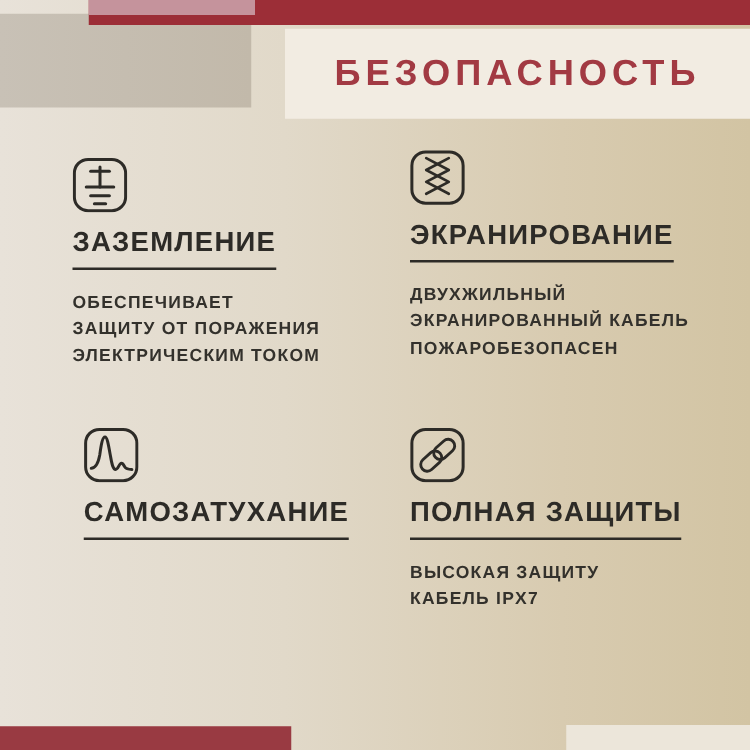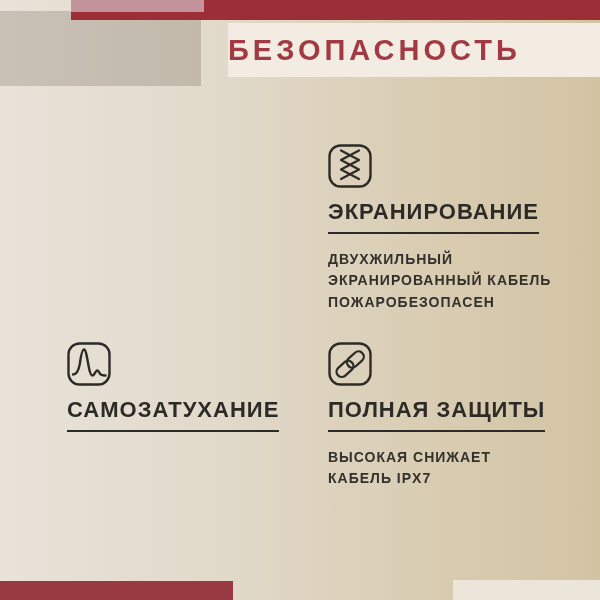--- a/index.html
+++ b/index.html
@@ -7,33 +7,33 @@
     position:relative;width:600px;height:600px;overflow:hidden;
     background:linear-gradient(90deg,#e8e2d9 0%,#e1d9c9 38%,#d8cbb0 75%,#d2c4a3 100%);
     font-family:"Liberation Sans",sans-serif;
   }
   
   .top-gray{position:absolute;left:0;top:11px;width:201px;height:75px;
     background:linear-gradient(90deg,#c8c1b6,#c2b9aa);}
   .top-red{position:absolute;left:71px;top:0;width:529px;height:20px;background:#9c2e37;}
   .top-pink{position:absolute;left:71px;top:0;width:133px;height:12px;background:#c5939c;}
   .title-bar{
-    position:absolute;left:228px;top:23px;width:372px;height:54px;background:#f2ece2;
-    display:flex;align-items:center;
+    position:absolute;left:228px;top:23px;width:372px;height:72px;background:#f2ece2;
+    display:flex;align-items:center;justify-content:center;
   }
   .title-bar span{
     color:#a23a43;font-weight:bold;font-size:29px;letter-spacing:4px;white-space:nowrap;
   }
   
   .bottom-red{position:absolute;left:0;top:581px;width:233px;height:19px;background:#993a42;}
   .bottom-cream{position:absolute;left:453px;top:580px;width:147px;height:20px;background:#ece6da;}
   
   .quad{position:absolute;width:258px;color:#2d2b27;}
   #q1{left:58px;top:126px}
-  #q2{left:328px;top:144px}
+  #q2{left:328px;top:120px}
   #q3{left:67px;top:342px}
   #q4{left:328px;top:342px}
   .icon{width:44px;height:44px;display:block;}
   .icon svg{width:44px;height:44px;display:block;}
   .quad h2{
     margin:11px 0 0 0;display:inline-block;
     font-size:22px;font-weight:bold;letter-spacing:1px;line-height:1.18;
     color:#2d2b27;padding-bottom:7px;border-bottom:2.5px solid #2d2b27;white-space:nowrap;
   }
   .body{
@@ -47,20 +47,38 @@
 <div class="canvas">
 
   <div class="top-gray"></div>
   <div class="top-red"></div>
   <div class="top-pink"></div>
 
   <div class="title-bar">
     <span>БЕЗОПАСНОСТЬ</span>
   </div>
 
+  <div class="quad" id="q1">
+    <span class="icon">
+      <svg viewBox="0 0 44 44" fill="none" stroke="#2d2b27" stroke-width="2.4" stroke-linecap="round">
+        <rect x="1.5" y="1.5" width="41" height="41" rx="11"></rect>
+        <line x1="22" y1="7.5" x2="22" y2="23.5"></line>
+        <line x1="14.5" y1="11" x2="29.5" y2="11"></line>
+        <line x1="11" y1="23.5" x2="33" y2="23.5"></line>
+        <line x1="14.5" y1="30.5" x2="29.5" y2="30.5"></line>
+        <line x1="17.5" y1="37" x2="26.5" y2="37"></line>
+      </svg>
+    </span>
+    <h2>ЗАЗЕМЛЕНИЕ</h2>
+    <div class="body">
+      <div>ОБЕСПЕЧИВАЕТ</div>
+      <div>ЗАЩИТУ ОТ ПОРАЖЕНИЯ</div>
+      <div>ЭЛЕКТРИЧЕСКИМ ТОКОМ</div>
+    </div>
+  </div>
 
   <div class="quad" id="q2">
     <span class="icon">
       <svg viewBox="0 0 44 44" fill="none" stroke="#2d2b27" stroke-width="2.2" stroke-linecap="round" stroke-linejoin="round">
         <rect x="1.5" y="1.5" width="41" height="41" rx="11" stroke-width="2.4"></rect>
         <polyline points="13,6.5 31,16 13,25.5 31,35"></polyline>
         <polyline points="31,6.5 13,16 31,25.5 13,35"></polyline>
       </svg>
     </span>
     <h2>ЭКРАНИРОВАНИЕ</h2>
@@ -86,21 +104,21 @@
       <svg viewBox="0 0 44 44" fill="none" stroke="#2d2b27" stroke-width="2.3" stroke-linecap="round">
         <rect x="1.5" y="1.5" width="41" height="41" rx="11" stroke-width="2.4"></rect>
         <g transform="rotate(-42 22 22)">
           <rect x="5.5" y="17" width="19" height="10.5" rx="5.25"></rect>
           <rect x="19.5" y="17" width="19" height="10.5" rx="5.25"></rect>
         </g>
       </svg>
     </span>
     <h2>ПОЛНАЯ ЗАЩИТЫ</h2>
     <div class="body">
-      <div>ВЫСОКАЯ СНИЖАЕТ</div>
+      <div>ВЫСОКАЯ ЗАЩИТУ</div>
       <div>КАБЕЛЬ IPX7</div>
     </div>
   </div>
 
   <div class="bottom-red"></div>
   <div class="bottom-cream"></div>
 
 </div>
 
 </body></html>

